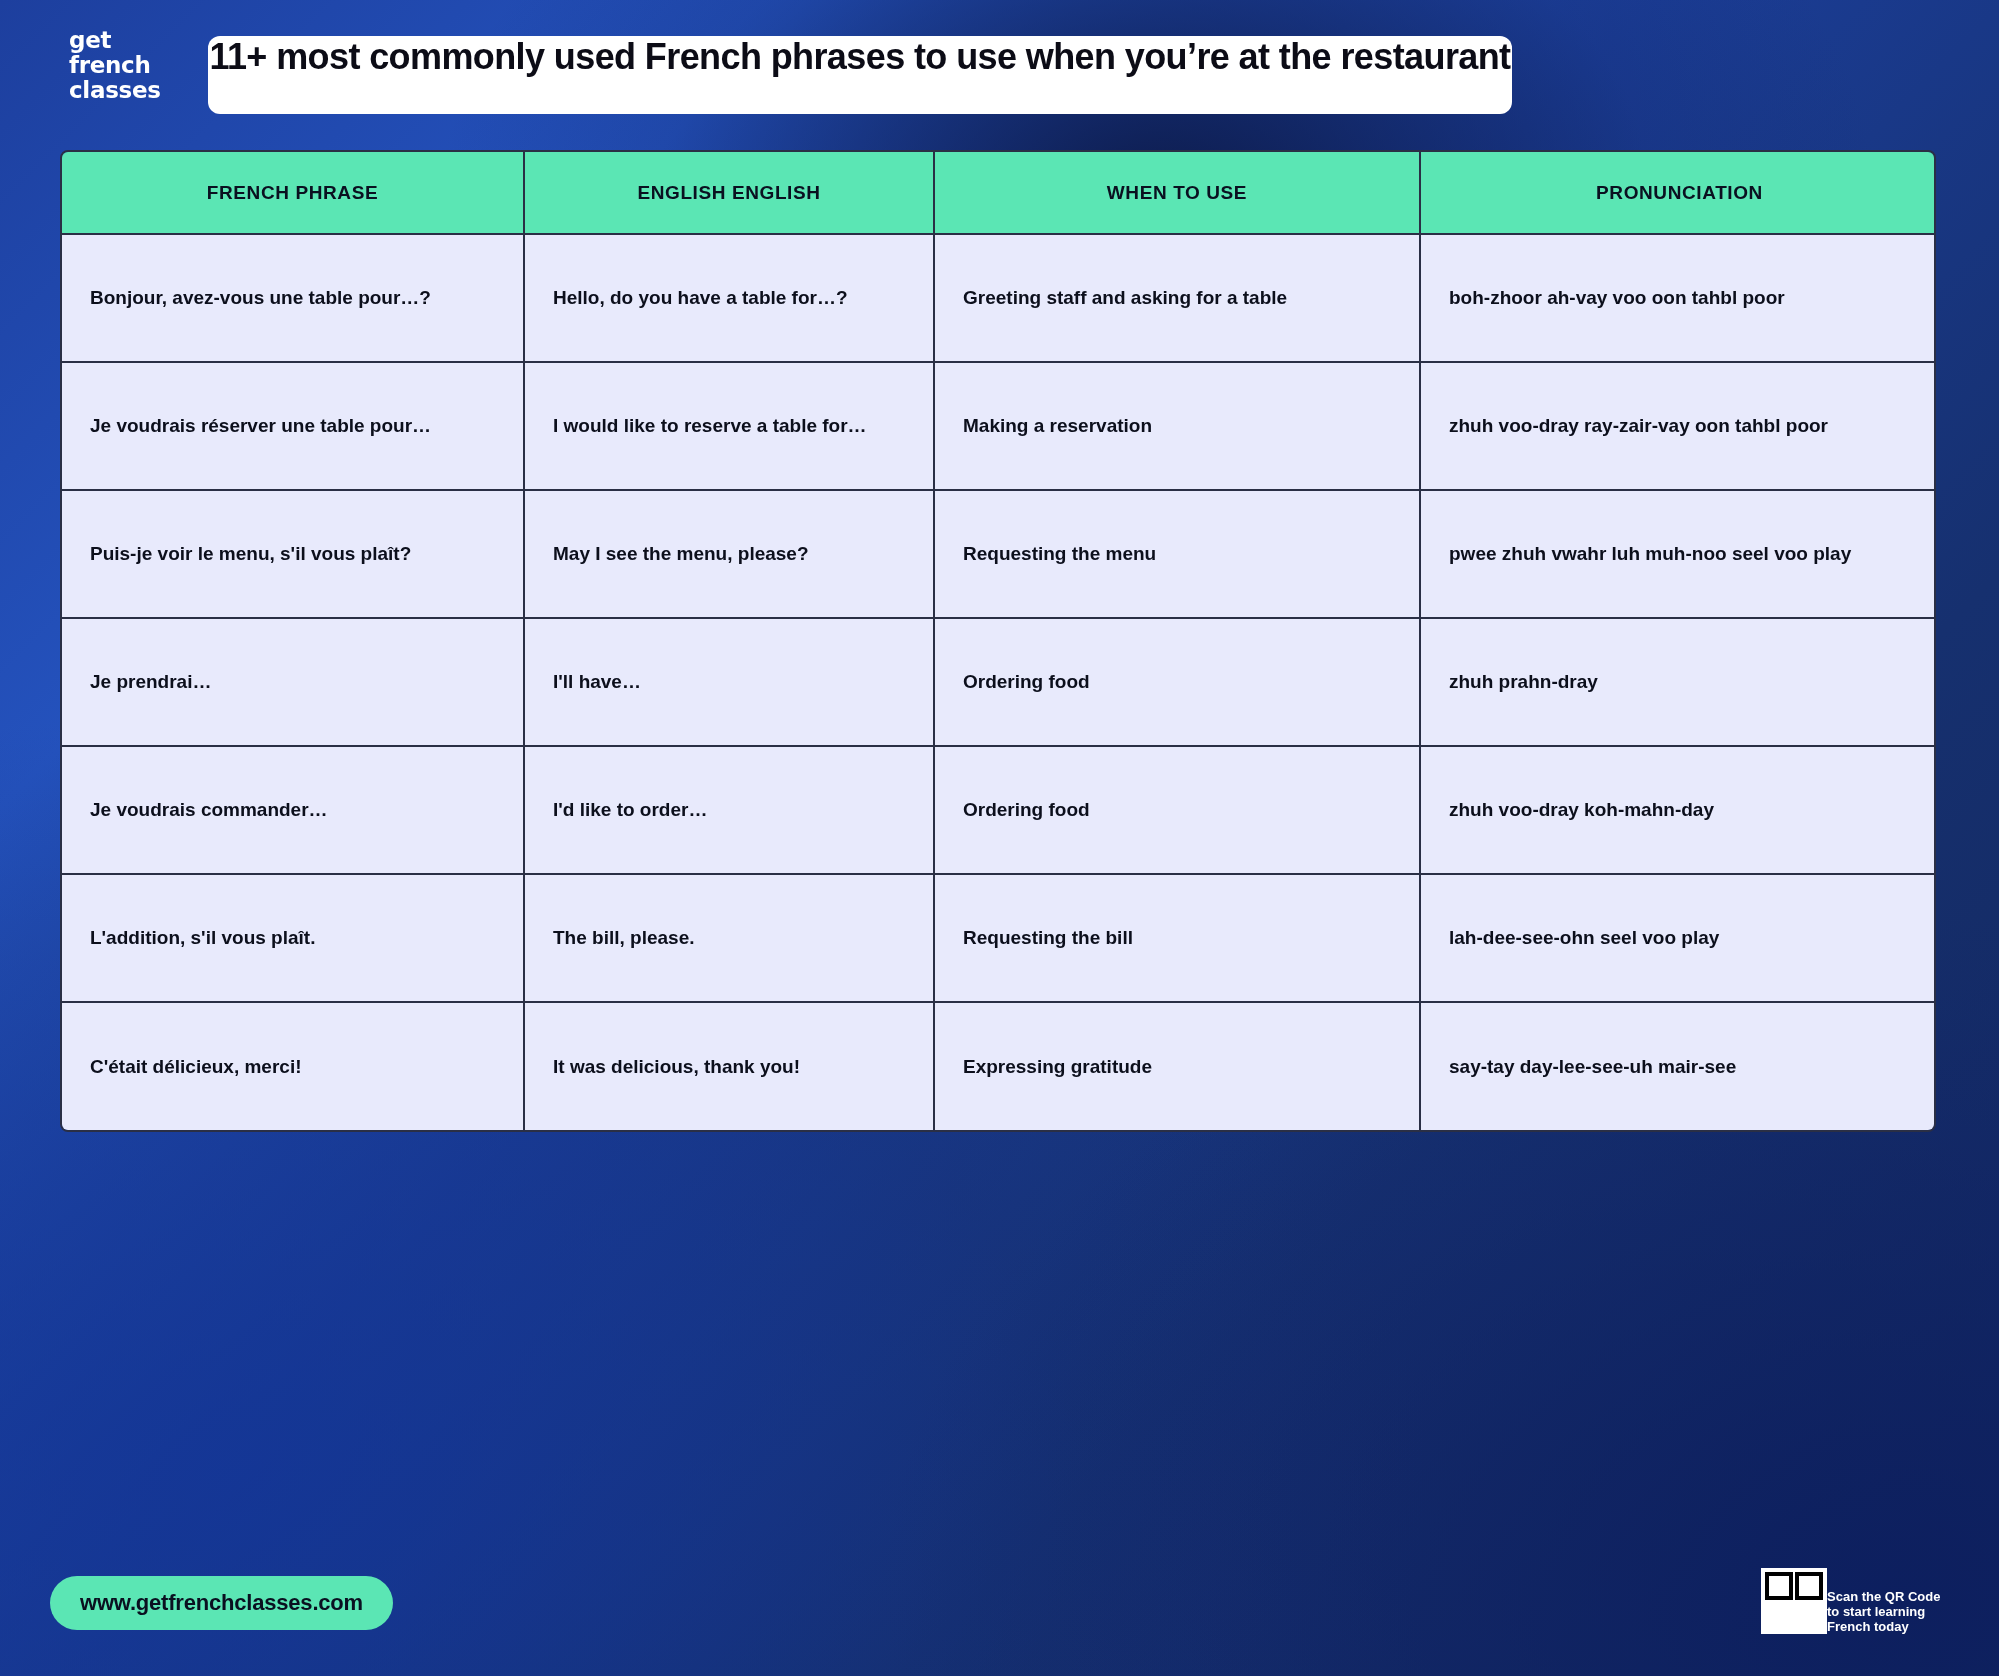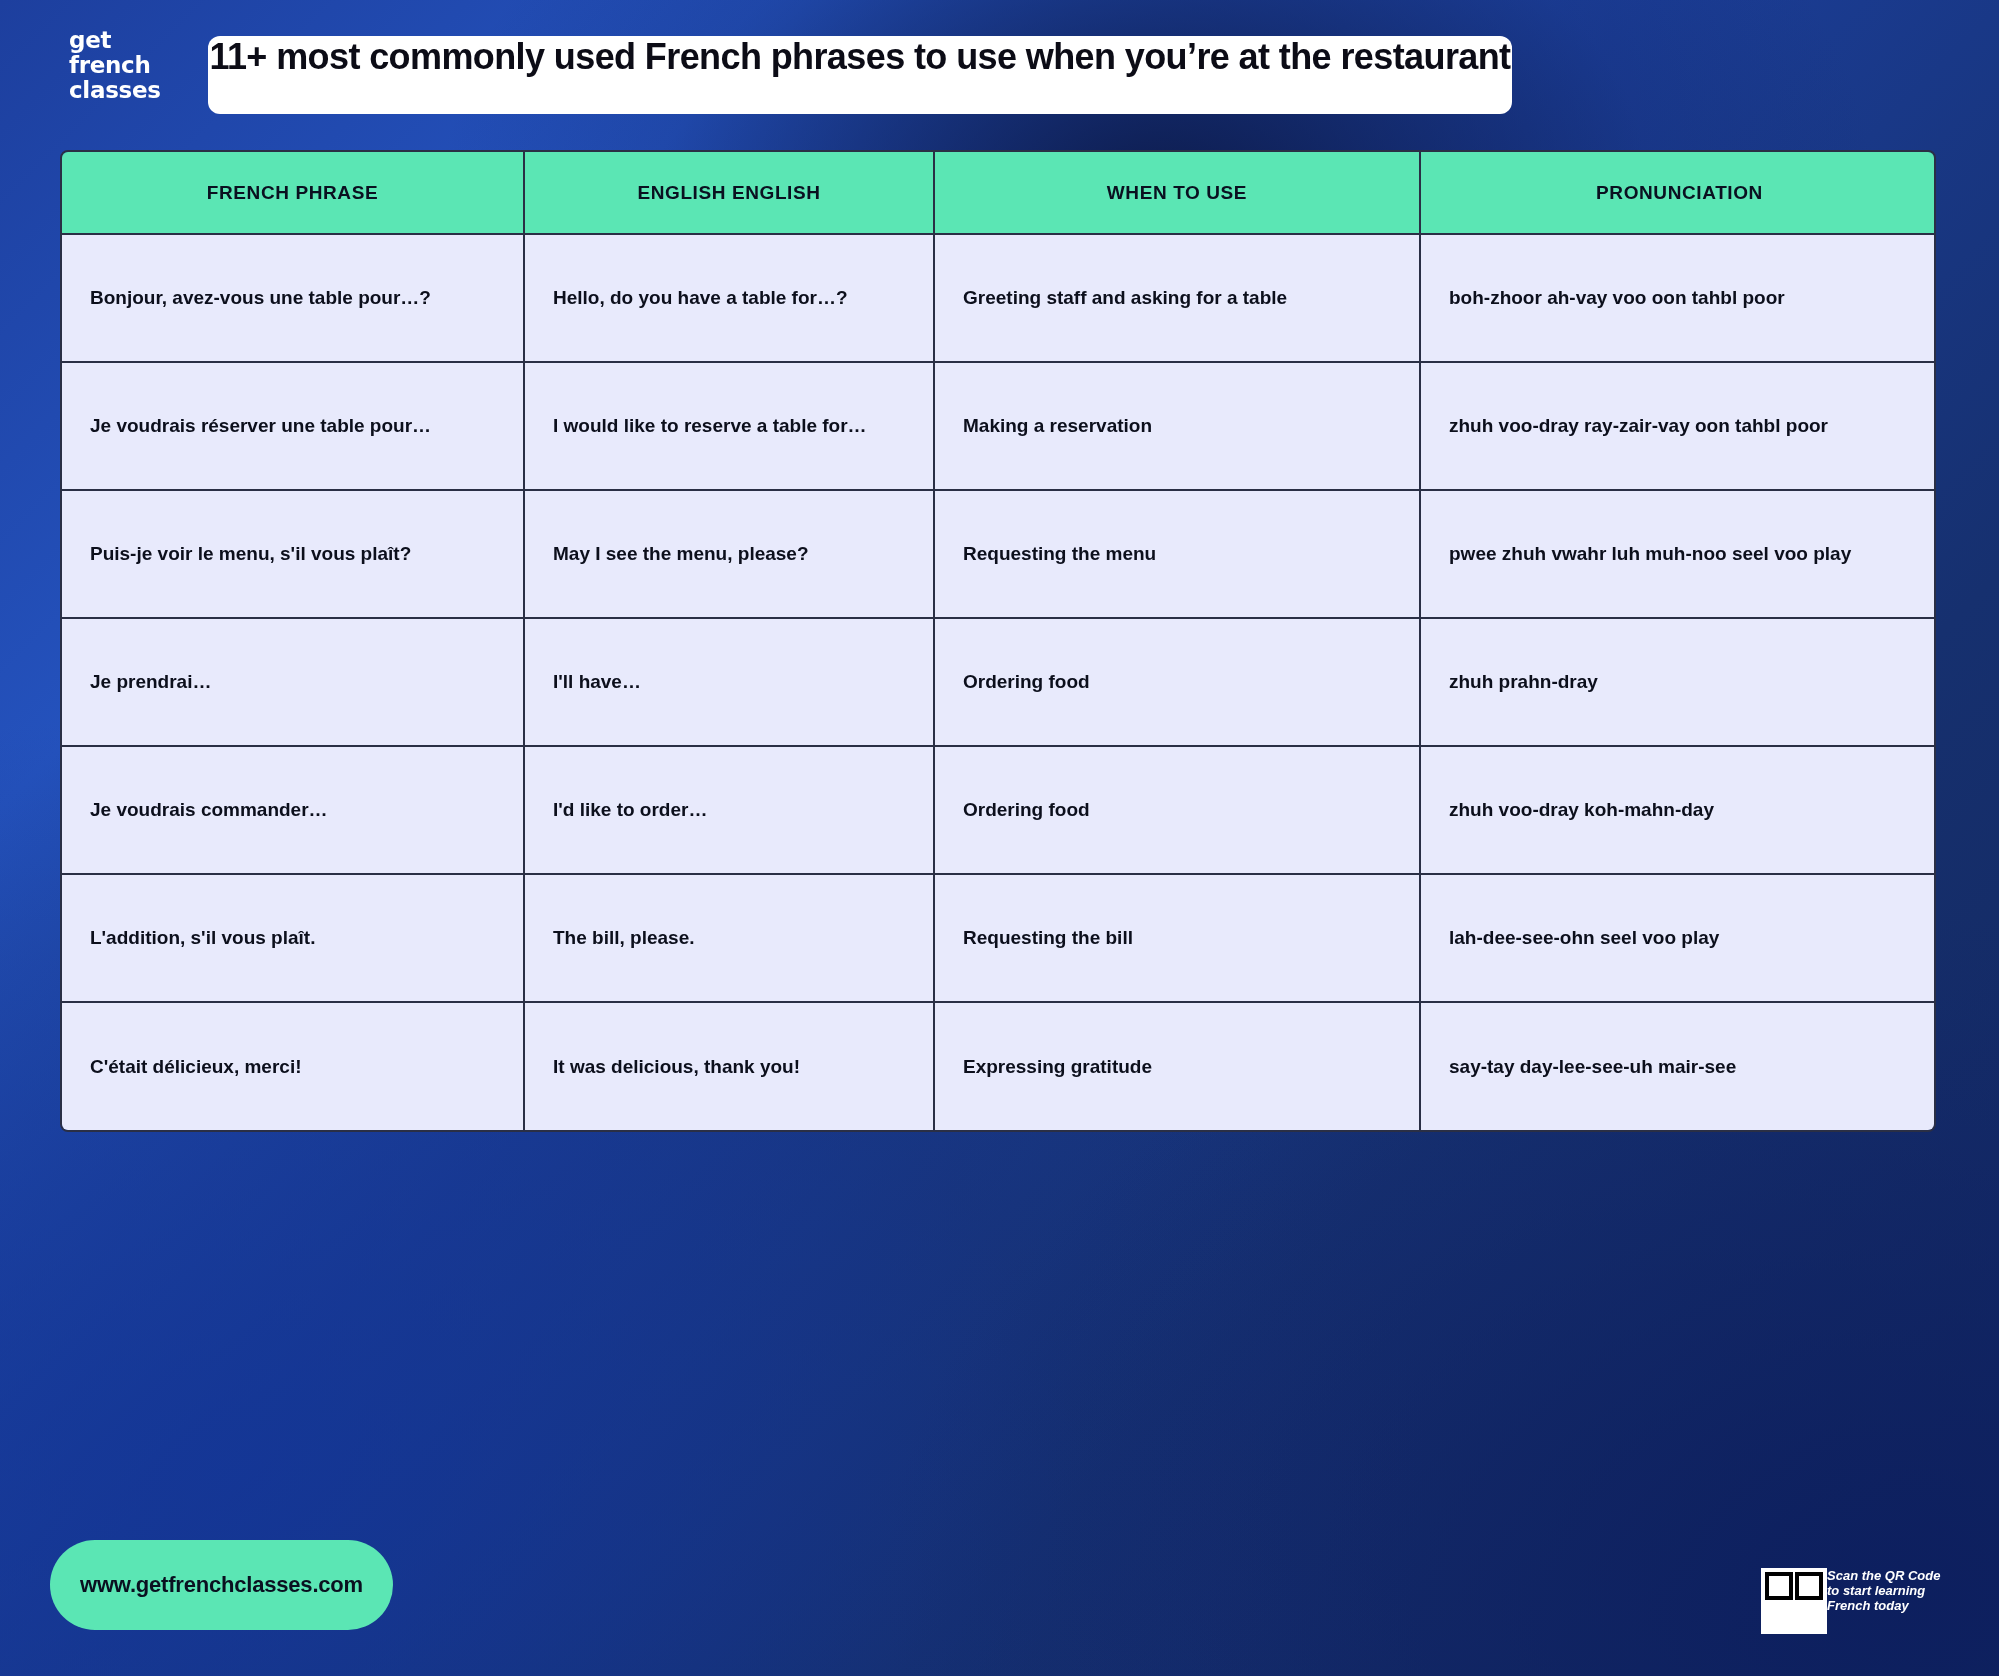--- a/index.html
+++ b/index.html
@@ -109,31 +109,30 @@
   col.c4 { width: 518px; }
   
   .url-pill {
     position: absolute;
     left: 50px;
     bottom: 46px;
     background: #5be6b4;
     color: #0a1020;
     font-size: 22px;
     font-weight: 700;
-    padding: 32px 30px;
+    padding: 14px 30px;
     border-radius: 999px;
     letter-spacing: -0.2px;
   }
   .qr-block {
     position: absolute;
     right: 52px;
     bottom: 42px;
     display: flex;
-    align-items: flex-start;
-    font-style: italic;
+    align-items: flex-end;
   }
   .qr {
     width: 66px;
     height: 66px;
     background-color: #ffffff;
     background-image:
       linear-gradient(90deg, #000 50%, transparent 50%),
       linear-gradient(0deg, #000 50%, transparent 50%);
     background-size: 8px 8px, 8px 8px;
     background-blend-mode: difference;

